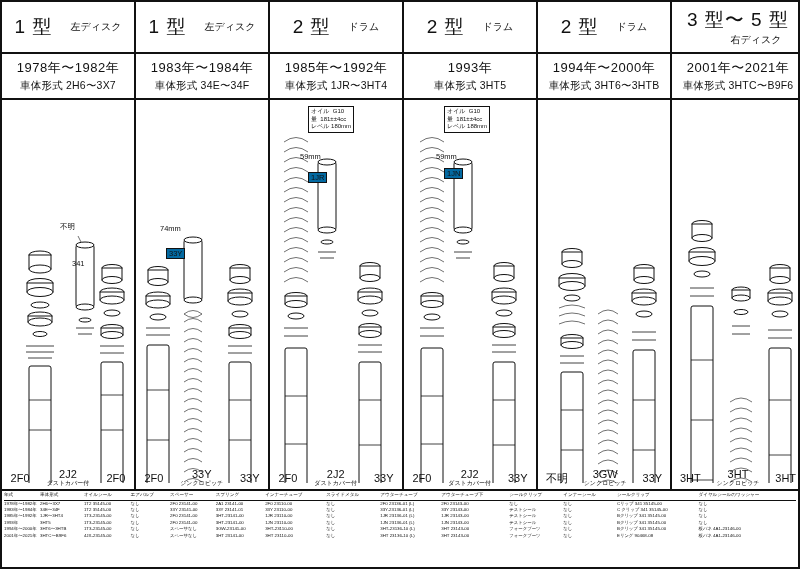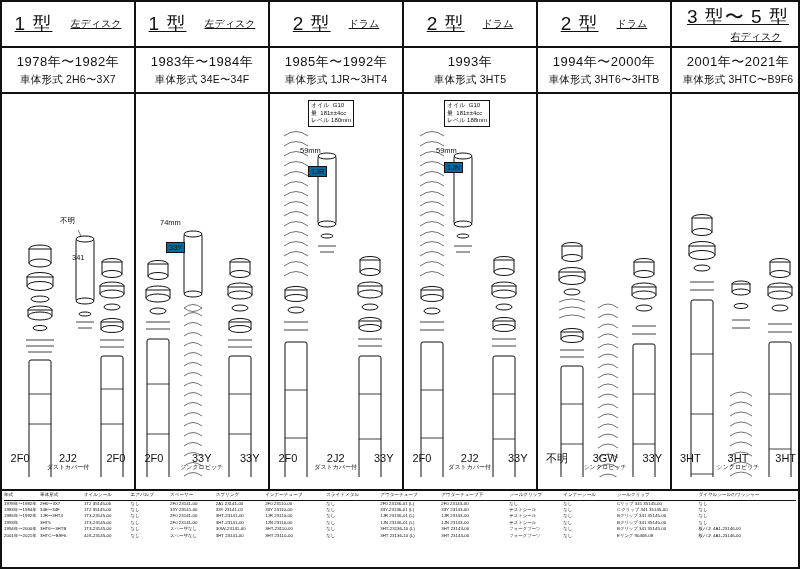--- a/index.html
+++ b/index.html
@@ -1,31 +1,31 @@
 <!DOCTYPE html>
 <html><head>
 <meta charset="utf-8">
 <style>
   html,body{margin:0;padding:0;background:#ffffff;}
   body{width:800px;height:569px;overflow:hidden;font-family:"Liberation Sans","DejaVu Sans",sans-serif;color:#111;}
   #sheet{position:relative;width:800px;height:569px;box-sizing:border-box;border:2px solid #111;background:#fff;}
   .cols{position:absolute;left:0;top:0;width:796px;height:487px;display:flex;}
   .col{position:relative;flex:1 1 0;border-right:2px solid #111;box-sizing:border-box;display:flex;flex-direction:column;}
   .col:last-child{border-right:none;}
-  .hdr{height:46px;border-bottom:2px solid #111;display:flex;align-items:center;justify-content:center;box-sizing:border-box;padding:2px 4px;text-decoration:underline;}
+  .hdr{height:52px;border-bottom:2px solid #111;display:flex;align-items:center;justify-content:center;box-sizing:border-box;padding:2px 4px;}
   .hdr .big{font-size:19px;letter-spacing:1px;}
   .hdr .sm{font-size:10px;margin-left:18px;}
   .hdr2{height:46px;border-bottom:2px solid #111;box-sizing:border-box;display:flex;flex-direction:column;align-items:center;justify-content:center;gap:2px;}
   .hdr2 .yr{font-size:13px;letter-spacing:0.5px;}
   .hdr2 .code{font-size:10.5px;letter-spacing:0.2px;}
   .body{position:relative;flex:1 1 auto;}
   .note{position:absolute;font-size:6px;line-height:1.25;border:1px solid #111;padding:1px 2px;background:#fff;text-align:left;white-space:pre;}
   .lbl{position:absolute;font-size:7.5px;text-align:center;white-space:pre;}
   .lbl.bx{border:1px solid #111;background:#0369a1;padding:0 2px;}
-  .btm{position:absolute;bottom:0;left:0;width:100%;display:flex;justify-content:space-around;align-items:flex-start;padding-bottom:18px;box-sizing:border-box;}
+  .btm{position:absolute;bottom:0;left:0;width:100%;display:flex;justify-content:space-around;align-items:center;padding-bottom:2px;box-sizing:border-box;}
   .btm span{font-size:11px;text-align:center;line-height:1.1;}
   .btm span small{display:block;font-size:6px;}
   svg{display:block;}
   .prt{fill:#fff;stroke:#111;stroke-width:1;}
   .thin{fill:none;stroke:#111;stroke-width:0.8;}
   .hair{fill:none;stroke:#111;stroke-width:0.6;}
   .lead{stroke:#111;stroke-width:0.6;fill:none;}
   
   .tbl{position:absolute;left:0;top:487px;width:796px;height:80px;box-sizing:border-box;border-top:2px solid #111;padding:1px 2px 0 2px;overflow:hidden;}
   table{border-collapse:collapse;width:100%;font-size:4.4px;line-height:1.45;font-family:"Liberation Sans",sans-serif;}

